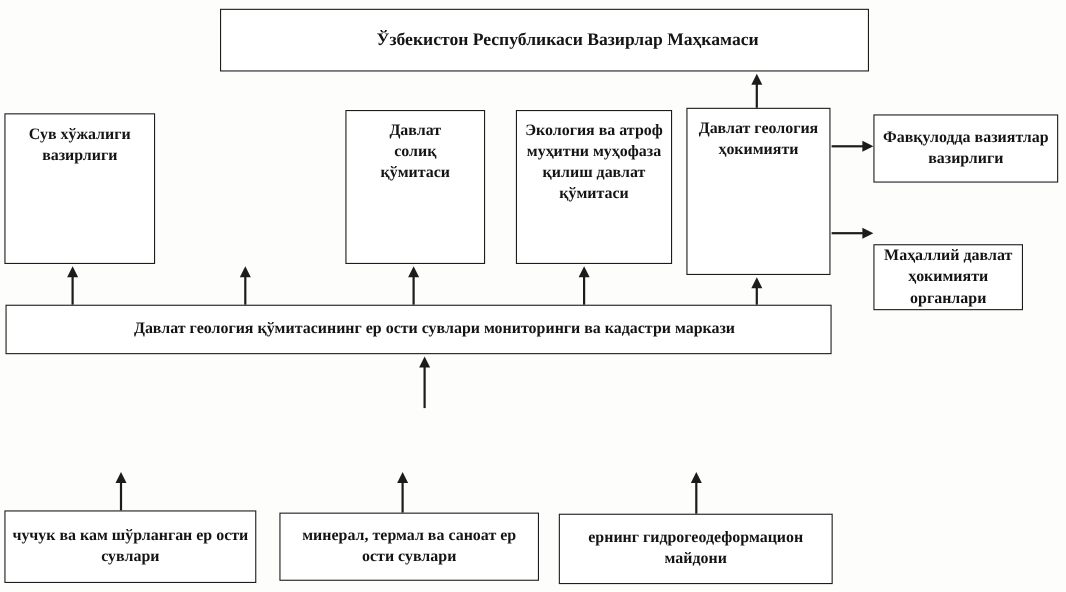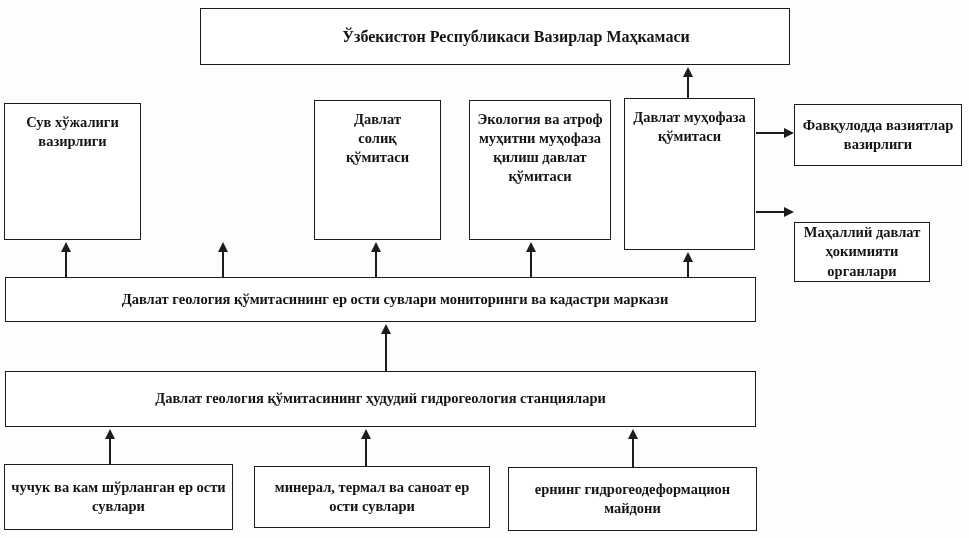--- a/index.html
+++ b/index.html
@@ -71,38 +71,35 @@
 
   <div class="box top-align" style="left:314px; top:100px; width:127px; height:140px; padding-left:20px; padding-right:20px;">
     <span>Давлат солиқ қўмитаси</span>
   </div>
 
   <div class="box top-align" style="left:469px; top:100px; width:142px; height:140px;">
     <span>Экология ва атроф муҳитни муҳофаза қилиш давлат қўмитаси</span>
   </div>
 
   <div class="box top-align" style="left:624px; top:98px; width:131px; height:152px;">
-    <span>Давлат муҳофаза қўмитаси</span>
+    <span>Давлат геология ҳокимияти</span>
   </div>
 
   <div class="box center-align" style="left:794px; top:104px; width:168px; height:62px;">
     <span>Фавқулодда вазиятлар вазирлиги</span>
   </div>
 
   <div class="box center-align" style="left:794px; top:186px; width:136px; height:60px;margin-top:36px;">
     <span>Маҳаллий давлат ҳокимияти органлари</span>
   </div>
 
   <div class="box center-align" style="left:5px; top:277px; width:751px; height:45px;padding-left:35px;">
     <span>Давлат геология қўмитасининг ер ости сувлари мониторинги ва кадастри маркази</span>
   </div>
 
-  <div class="box center-align" style="left:5px; top:371px; width:751px; height:56px;">
-    <span>Давлат геология қўмитасининг ҳудудий гидрогеология станциялари</span>
-  </div>
 
   <div class="box center-align" style="left:4px; top:464px; width:229px; height:66px;">
     <span>чучук ва кам шўрланган ер ости сувлари</span>
   </div>
 
   <div class="box center-align" style="left:254px; top:466px; width:236px; height:62px;">
     <span>минерал, термал ва саноат ер ости сувлари</span>
   </div>
 
   <div class="box center-align" style="left:508px; top:467px; width:249px; height:64px;">

